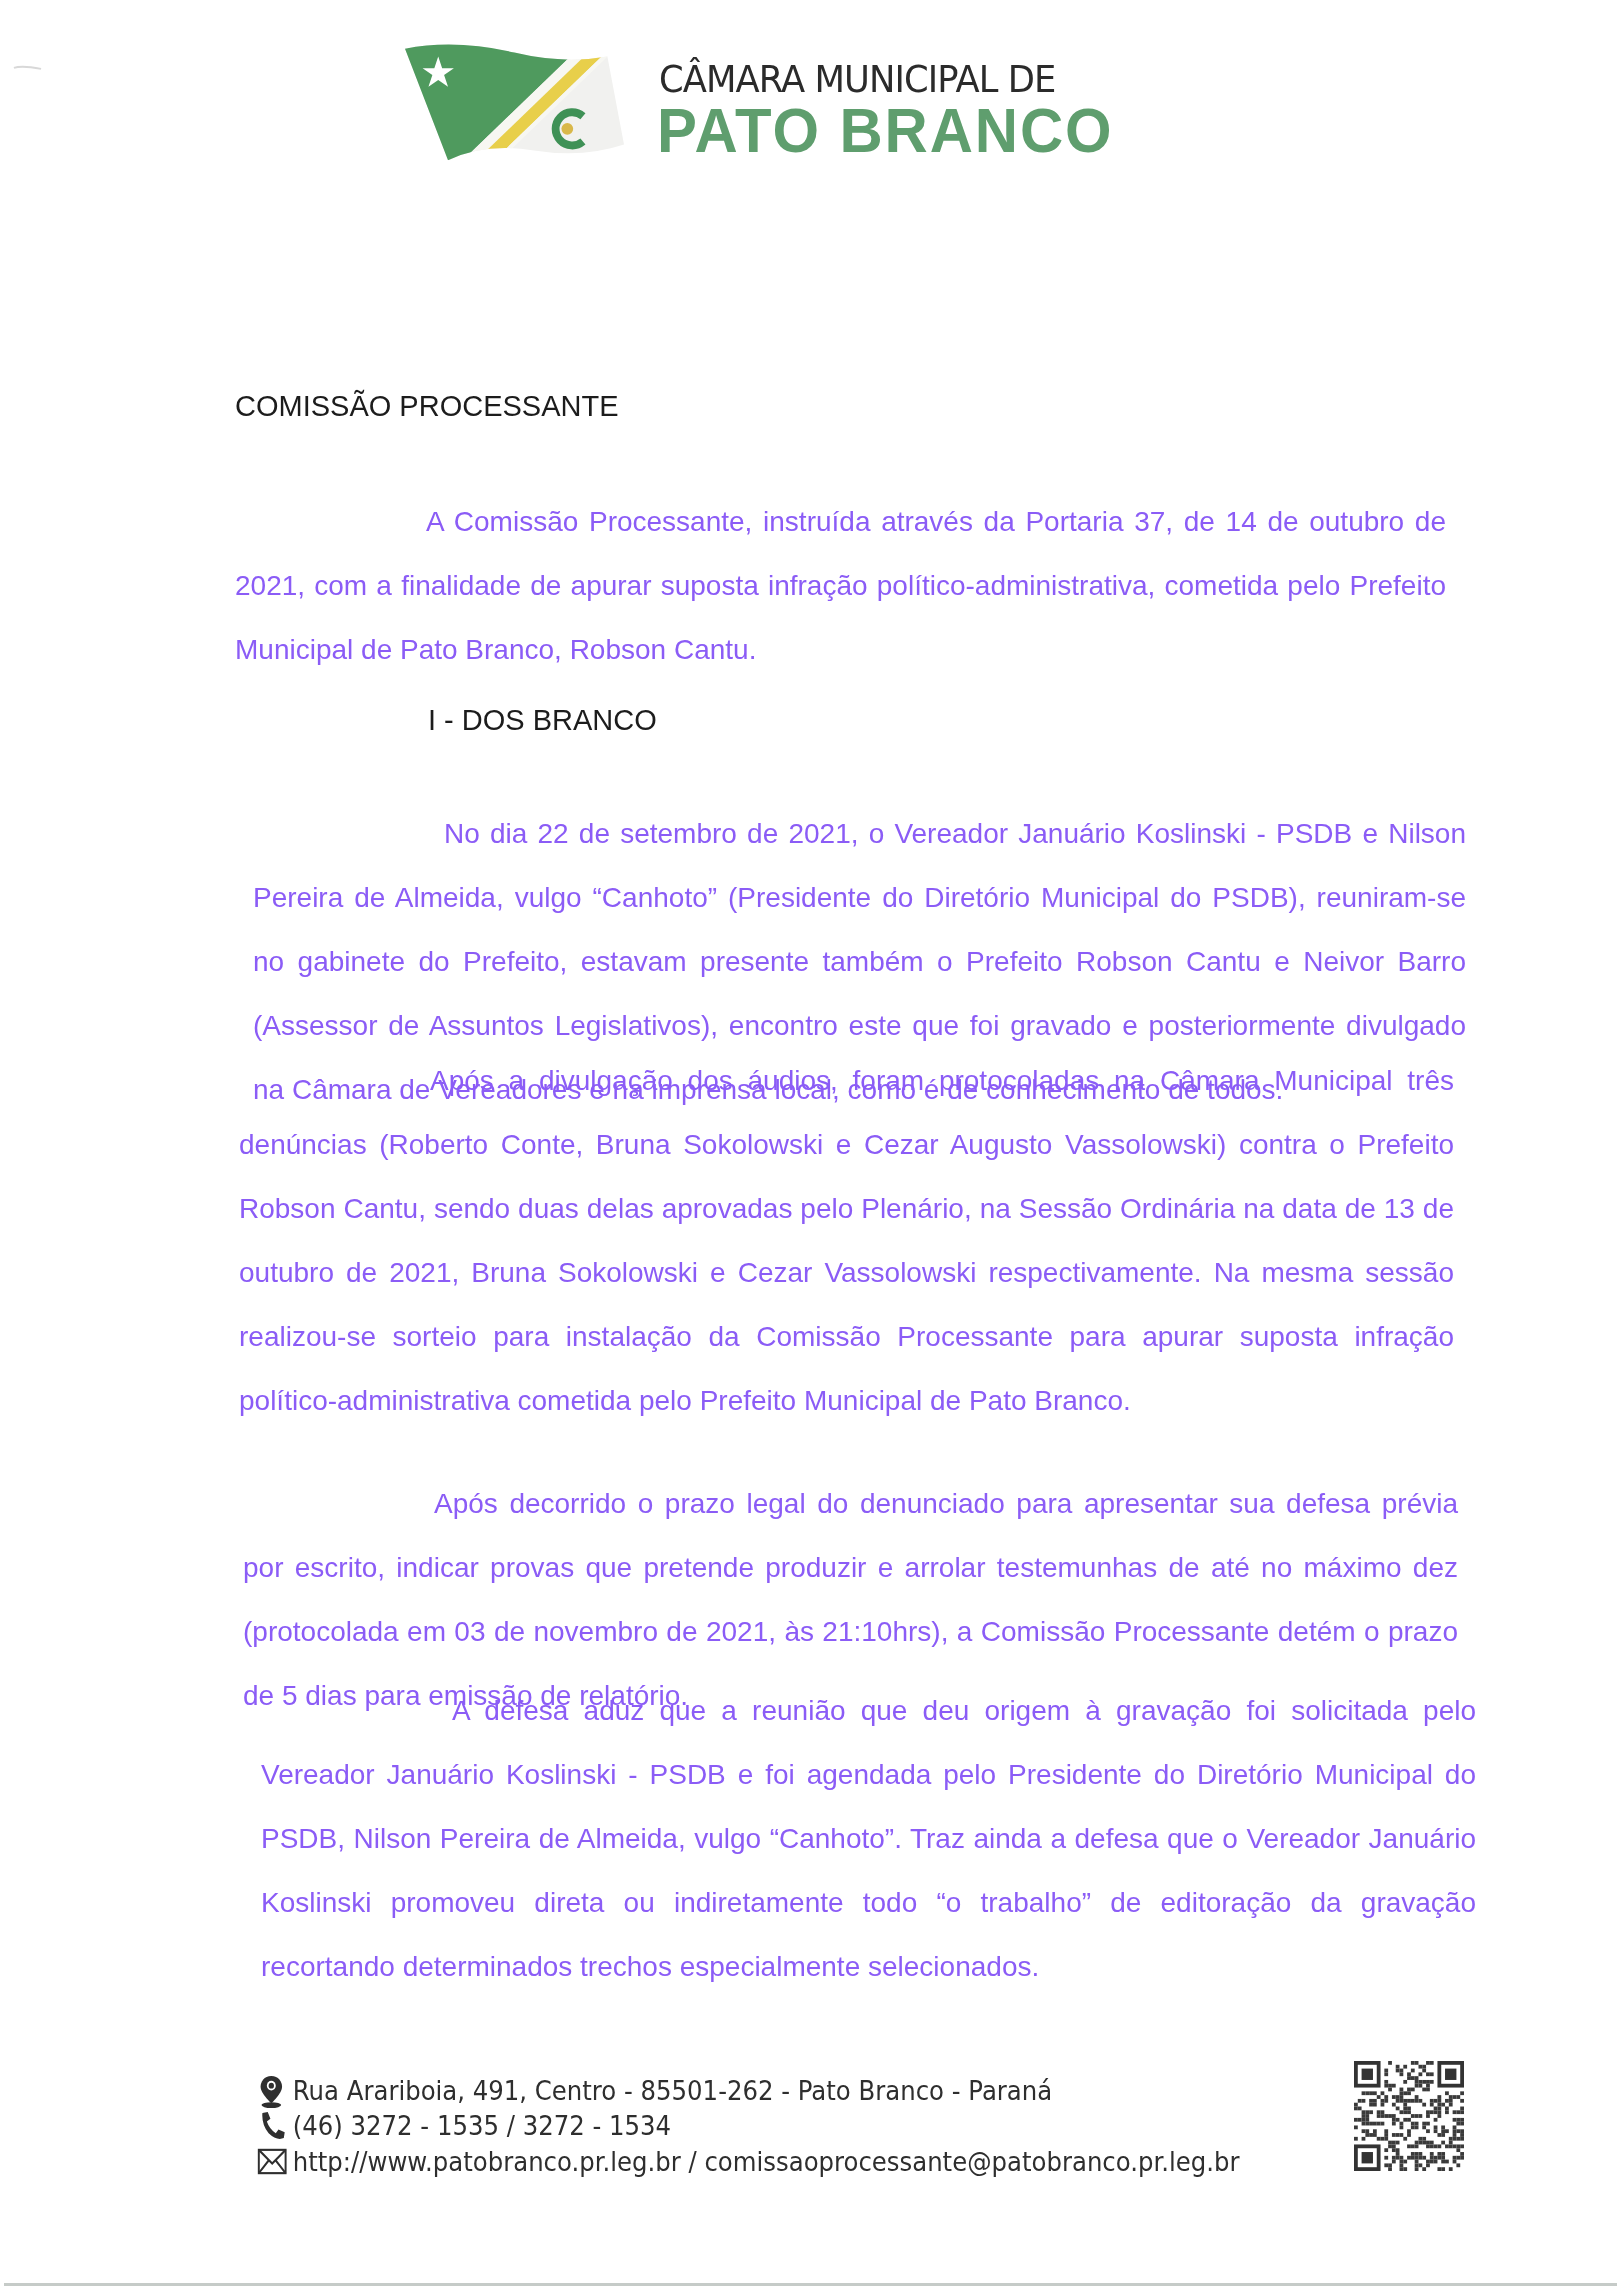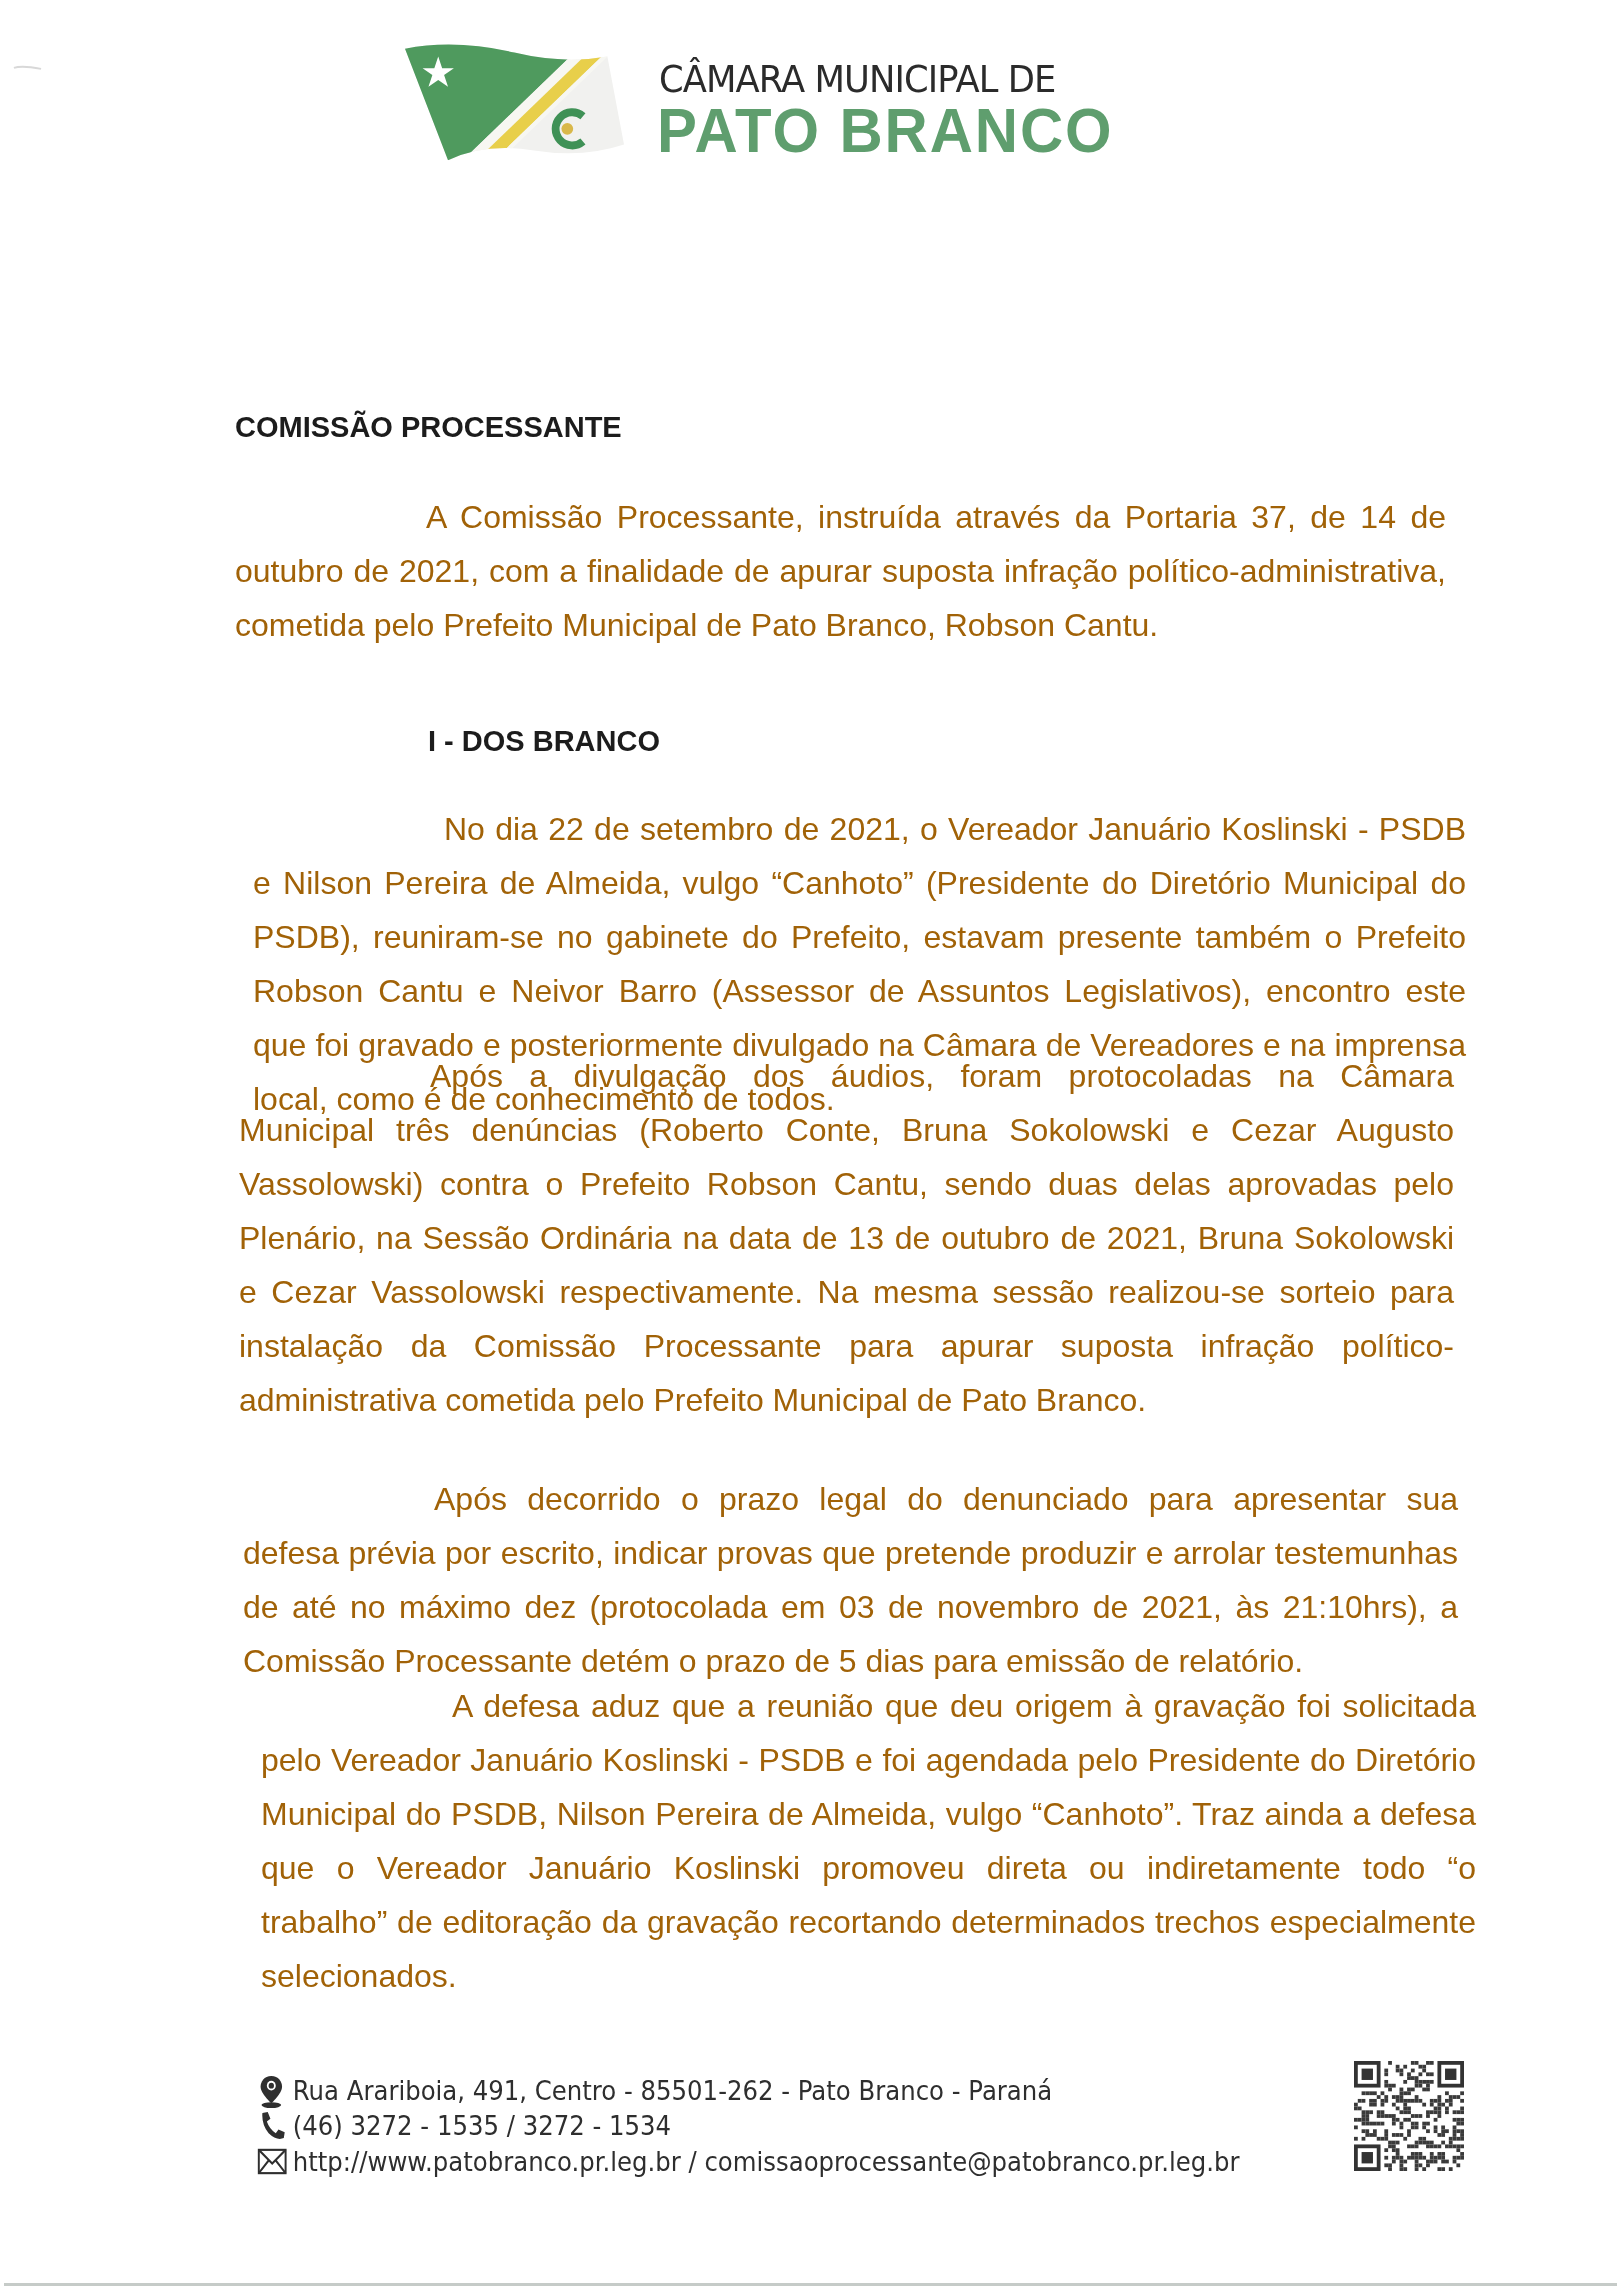--- a/index.html
+++ b/index.html
@@ -20,27 +20,27 @@
   #logo-title-bottom {
     left: 657px; top: 98px; width: 490px;
     font-family: "Liberation Sans", sans-serif; font-weight: bold; font-size: 63px;
     color: #5f9e6e; white-space: nowrap; line-height: 65px; letter-spacing: 2px;
     transform: scaleX(0.95); transform-origin: left top;
   }
   #scan-mark { left: 11.8px; top: 57px; width: 31px; height: 5.9px; }
 
   
   .heading {
-    font-weight: bold; font-size: 29px; line-height: 33px; white-space: nowrap; color: #1c1c1c; margin-top: 21px;
+    font-weight: normal; font-size: 29px; line-height: 33px; white-space: nowrap; color: #1c1c1c;
   }
   #doc-title { left: 235px; top: 390px; }
   #section-title { left: 428px; top: 704px; }
 
   .para {
-    font-size: 32px; line-height: 54px; text-align: justify; color: #a16207;
+    font-size: 28px; line-height: 64px; text-align: justify; color: #8b5cf6;
     text-indent: 191px;
   }
   #para-intro   { left: 235px; top: 490px; width: 1211px; }
   #para-fatos-1 { left: 253px; top: 802px; width: 1213px; }
   #para-fatos-2 { left: 239px; top: 1049px; width: 1215px; }
   #para-fatos-3 { left: 243px; top: 1472px; width: 1215px; }
   #para-fatos-4 { left: 245px; top: 1679px; width: 1215px; margin-left: 16px; }
 
   
   .footer-row {

